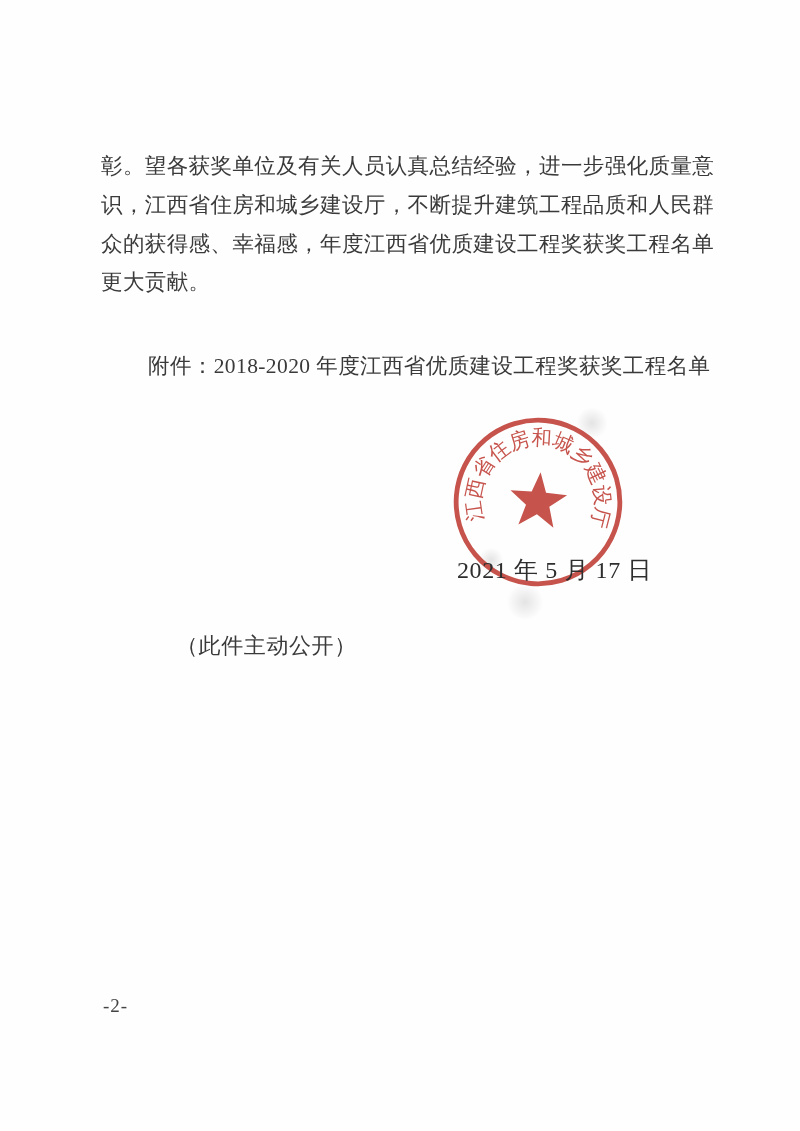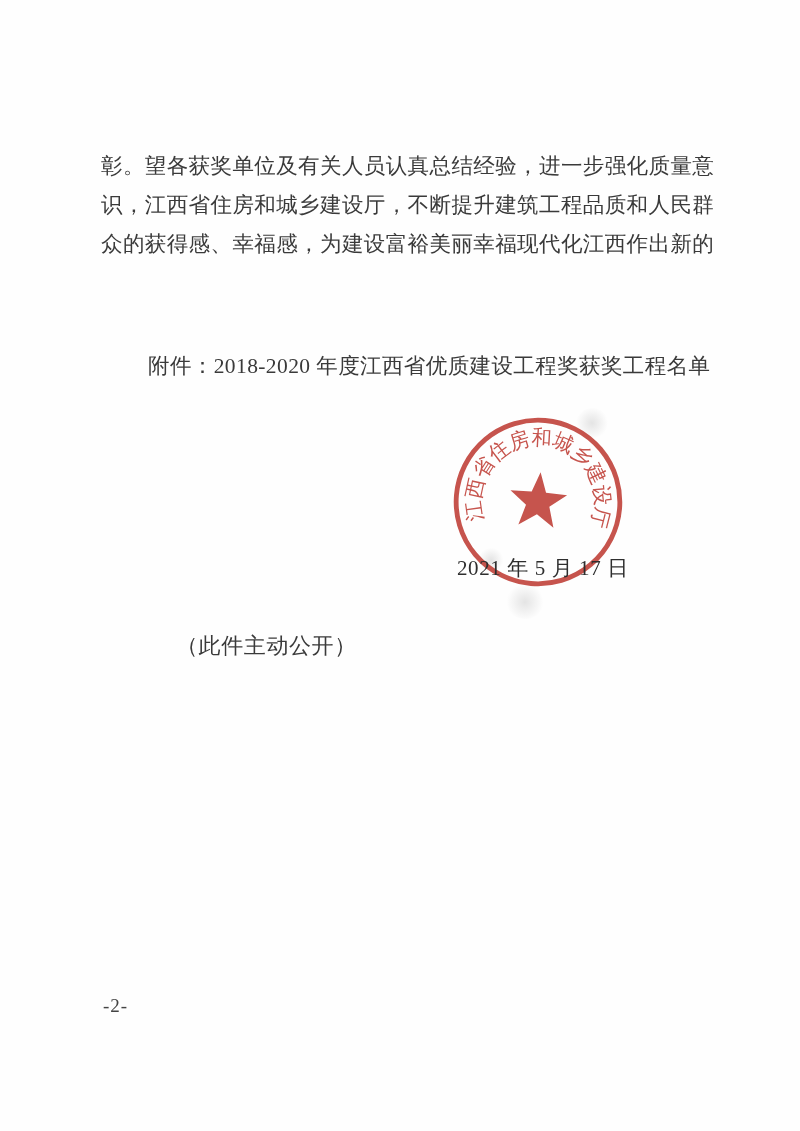--- a/index.html
+++ b/index.html
@@ -57,21 +57,21 @@
     letter-spacing: 1.8px;
     white-space: nowrap;
     color: #2e2e2e;
     z-index: 3;
   }
 
   .signature-date {
     position: absolute;
     left: 457px;
     top: 554px;
-    font-size: 21px;
+    font-size: 24px;
     letter-spacing: 0.6px;
     white-space: nowrap;
     color: #2e2e2e;
     z-index: 3;
   }
 
   .disclosure-note {
     position: absolute;
     left: 176px;
     top: 631px;
@@ -101,21 +101,22 @@
   .smudge.s3 { left: 478px; top: 548px; width: 26px; height: 24px; }
 </style>
 </head>
 <body>
 
 <div class="page">
 
   <div class="body-text">
     <div class="body-line">彰。望各获奖单位及有关人员认真总结经验，进一步强化质量意</div>
     <div class="body-line">识，江西省住房和城乡建设厅，不断提升建筑工程品质和人民群</div>
-    <div class="body-line">众的获得感、幸福感，为建设富裕美丽幸福现代化江西作出新的</div>
+    <div class="body-line">众的获得感、幸福感，年度江西省优质建设工程奖获奖工程名单</div>
+    <div class="body-line">更大贡献。</div>
   </div>
 
   <div class="attachment-line">附件：2018-2020 年度江西省优质建设工程奖获奖工程名单</div>
 
   <div class="smudge s1"></div>
   <div class="smudge s2"></div>
   <div class="smudge s3"></div>
 
   <svg class="seal" viewBox="0 0 200 200">
     <circle cx="100" cy="100" r="93" fill="none" stroke-width="5.5" stroke="#bf3d35"></circle>

